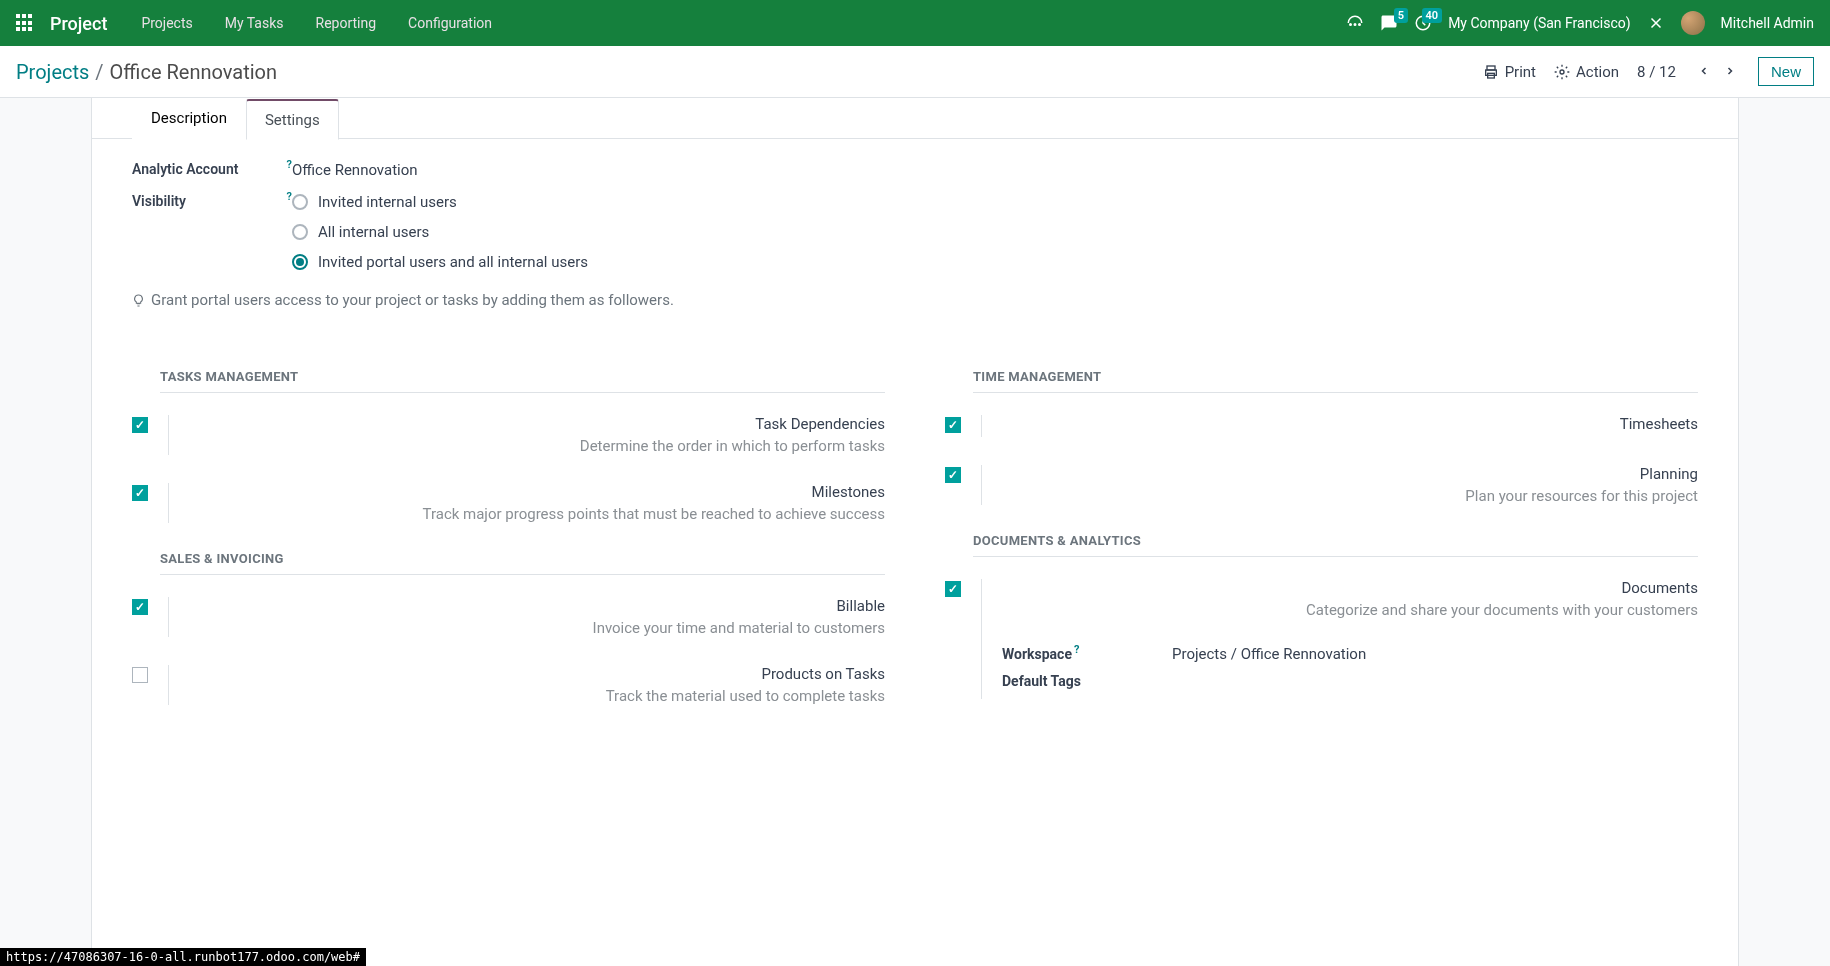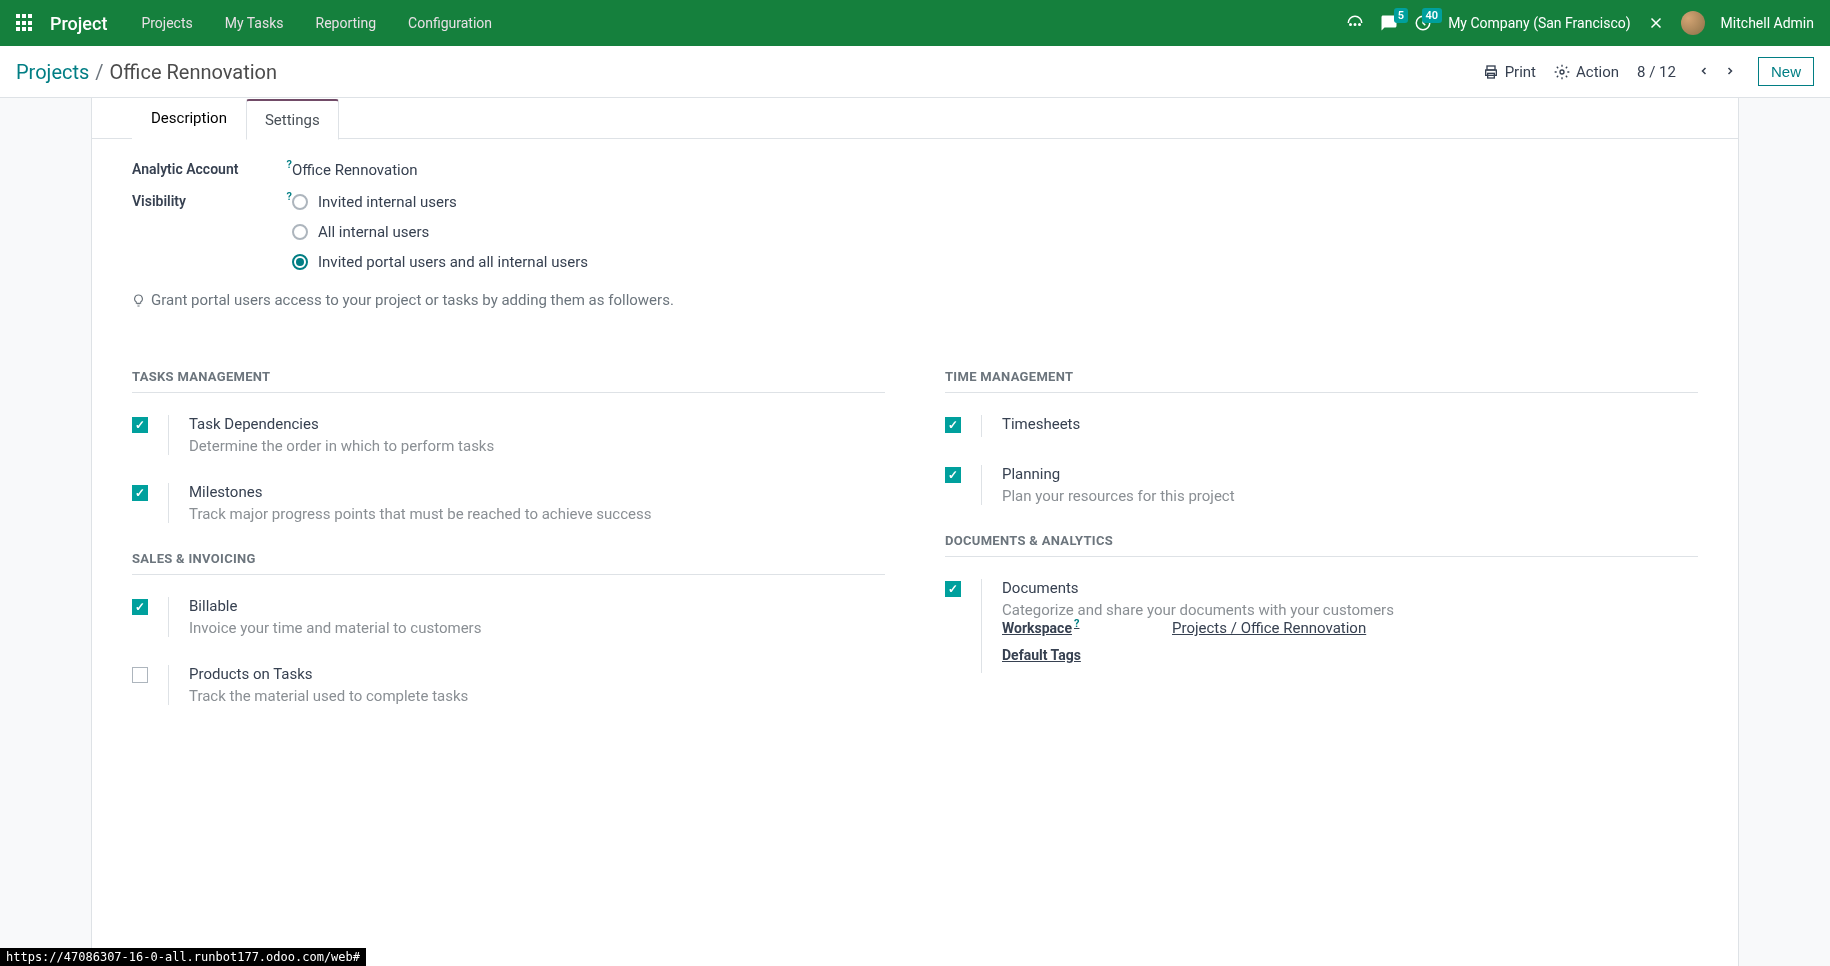--- a/index.html
+++ b/index.html
@@ -145,44 +145,44 @@
   }
   .bulb-icon { color:#6c757d; }
 
   .columns { display:flex; gap:60px; }
   .col { flex:1; min-width:0; }
 
   .section-title {
     text-transform:uppercase; font-size:13px; font-weight:700;
     color:#6c757d; letter-spacing:0.3px;
     padding-bottom:8px; border-bottom:1px solid #dee2e6;
-    margin-bottom:22px; margin-top:20px;
+    margin-bottom:22px; margin-top:20px;margin-left:28px;
   }
 
   .setting-item {
     display:flex; align-items:flex-start; gap:18px;
     margin-bottom:28px;
   }
   .checkbox {
     width:16px; height:16px; flex-shrink:0;
     border:1px solid #adb5bd; background:#fff;
     display:flex; align-items:center; justify-content:center;
     cursor:pointer; margin-top:2px;
   }
   .checkbox.checked { background:#00A09D; border-color:#00A09D; }
   .checkbox.checked::after {
     content:'✓'; color:#fff; font-size:12px; font-weight:bold; line-height:1;
   }
   .setting-divider {
     width:1px; background:#dee2e6; align-self:stretch; margin:0 2px;
   }
-  .setting-body { flex:1; }
+  .setting-body { flex:1;text-align:right; }
   .setting-name { font-size:15px; color:#374151; margin-bottom:4px; }
   .setting-desc { font-size:15px; color:#8a8f94; }
-  .sub-form { margin-top:0;text-decoration:underline; }
+  .sub-form { margin-top:26px; }
   .sub-row { display:flex; align-items:center; margin-bottom:10px; }
   .sub-label {
     width:170px; font-weight:700; color:#374151; font-size:14px;
     display:flex; align-items:flex-start; gap:2px;
   }
   .sub-value { font-size:15px; color:#374151; }
 
   
   .url-tip {
     position:fixed; left:0; bottom:0;

